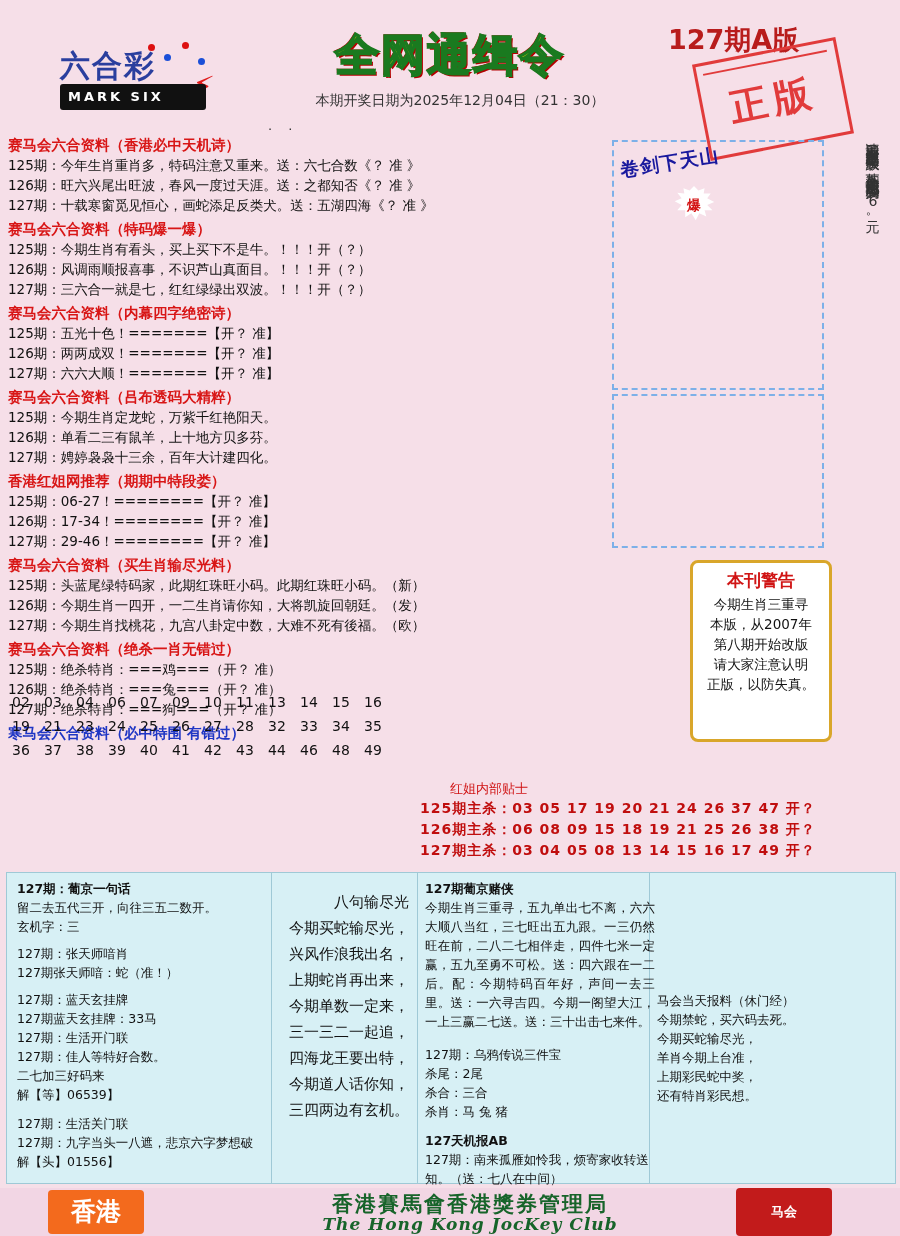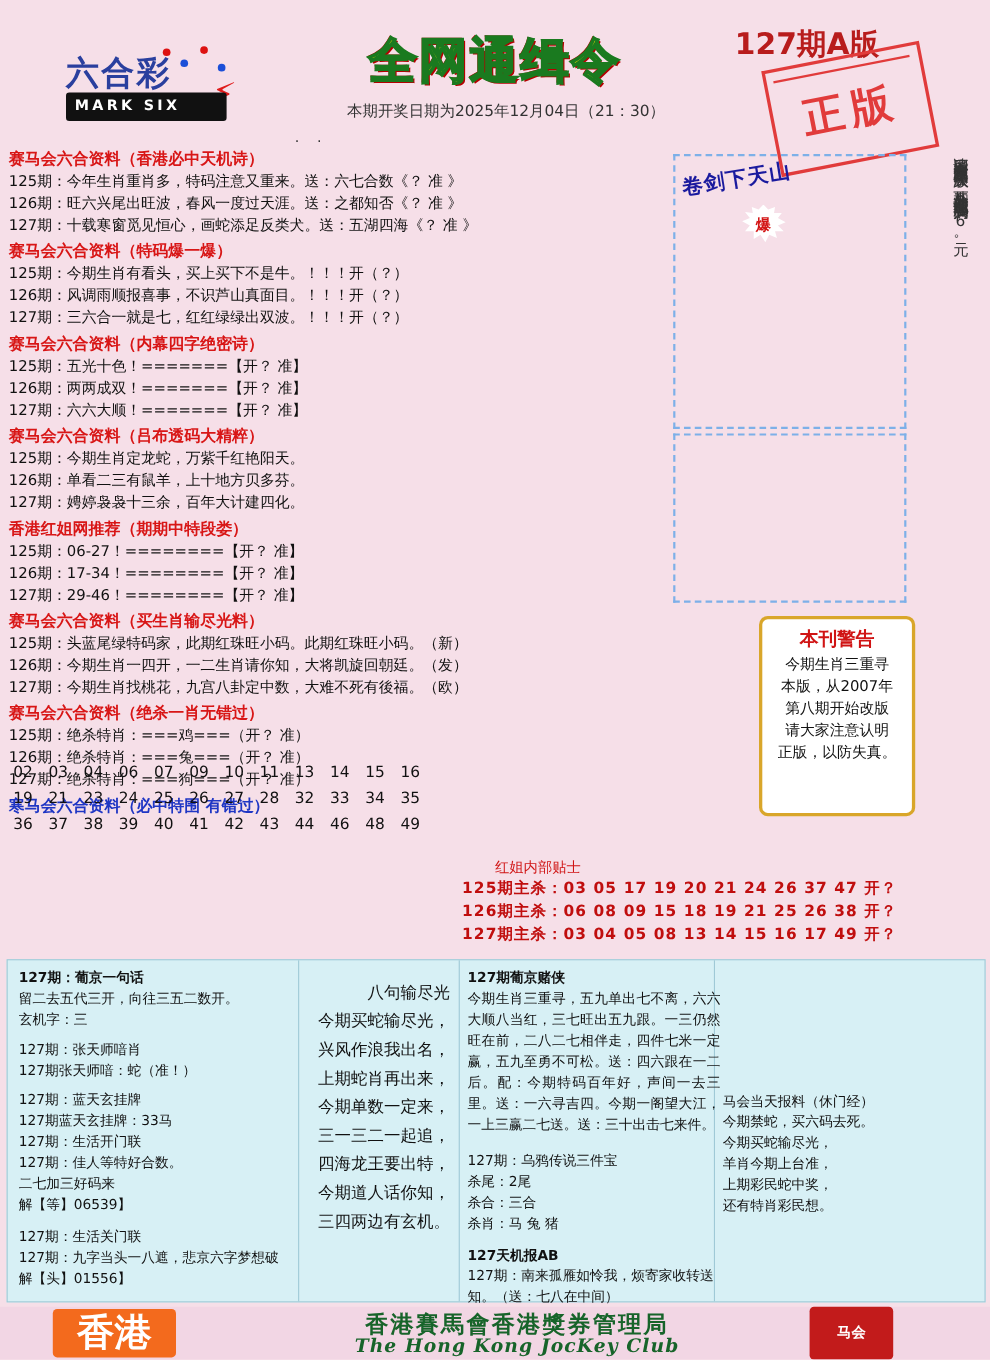--- a/index.html
+++ b/index.html
@@ -144,26 +144,26 @@
     position:absolute;left:290px;top:1190px;width:360px;text-align:center;
     font-size:21px;font-weight:bold;color:#17642a;letter-spacing:2px;
   }
   .fen{
     position:absolute;left:290px;top:1214px;width:360px;text-align:center;
     font-size:17px;font-weight:bold;color:#17642a;letter-spacing:1px;
     font-family:"DejaVu Serif","Liberation Serif",serif;
     font-style:italic;
   }
   .flogo{
-    position:absolute;left:48px;top:1190px;width:112px;height:44px;
+    position:absolute;left:48px;top:1190px;width:96px;height:44px;
     background:#f36a1d;border-radius:4px;color:#fff;
-    font-size:34px;font-weight:bold;text-align:center;line-height:44px;
+    font-size:25px;font-weight:bold;text-align:center;line-height:44px;
   }
   .frlogo{
-    position:absolute;left:736px;top:1188px;width:76px;height:48px;
+    position:absolute;left:736px;top:1188px;width:96px;height:48px;
     background:#c21b1b;border-radius:4px;color:#fff;
     font-size:13px;font-weight:bold;text-align:center;line-height:48px;
   }
 </style>
 </head>
 <body>
 
 <div class="page">
 
   <div class="logo">

